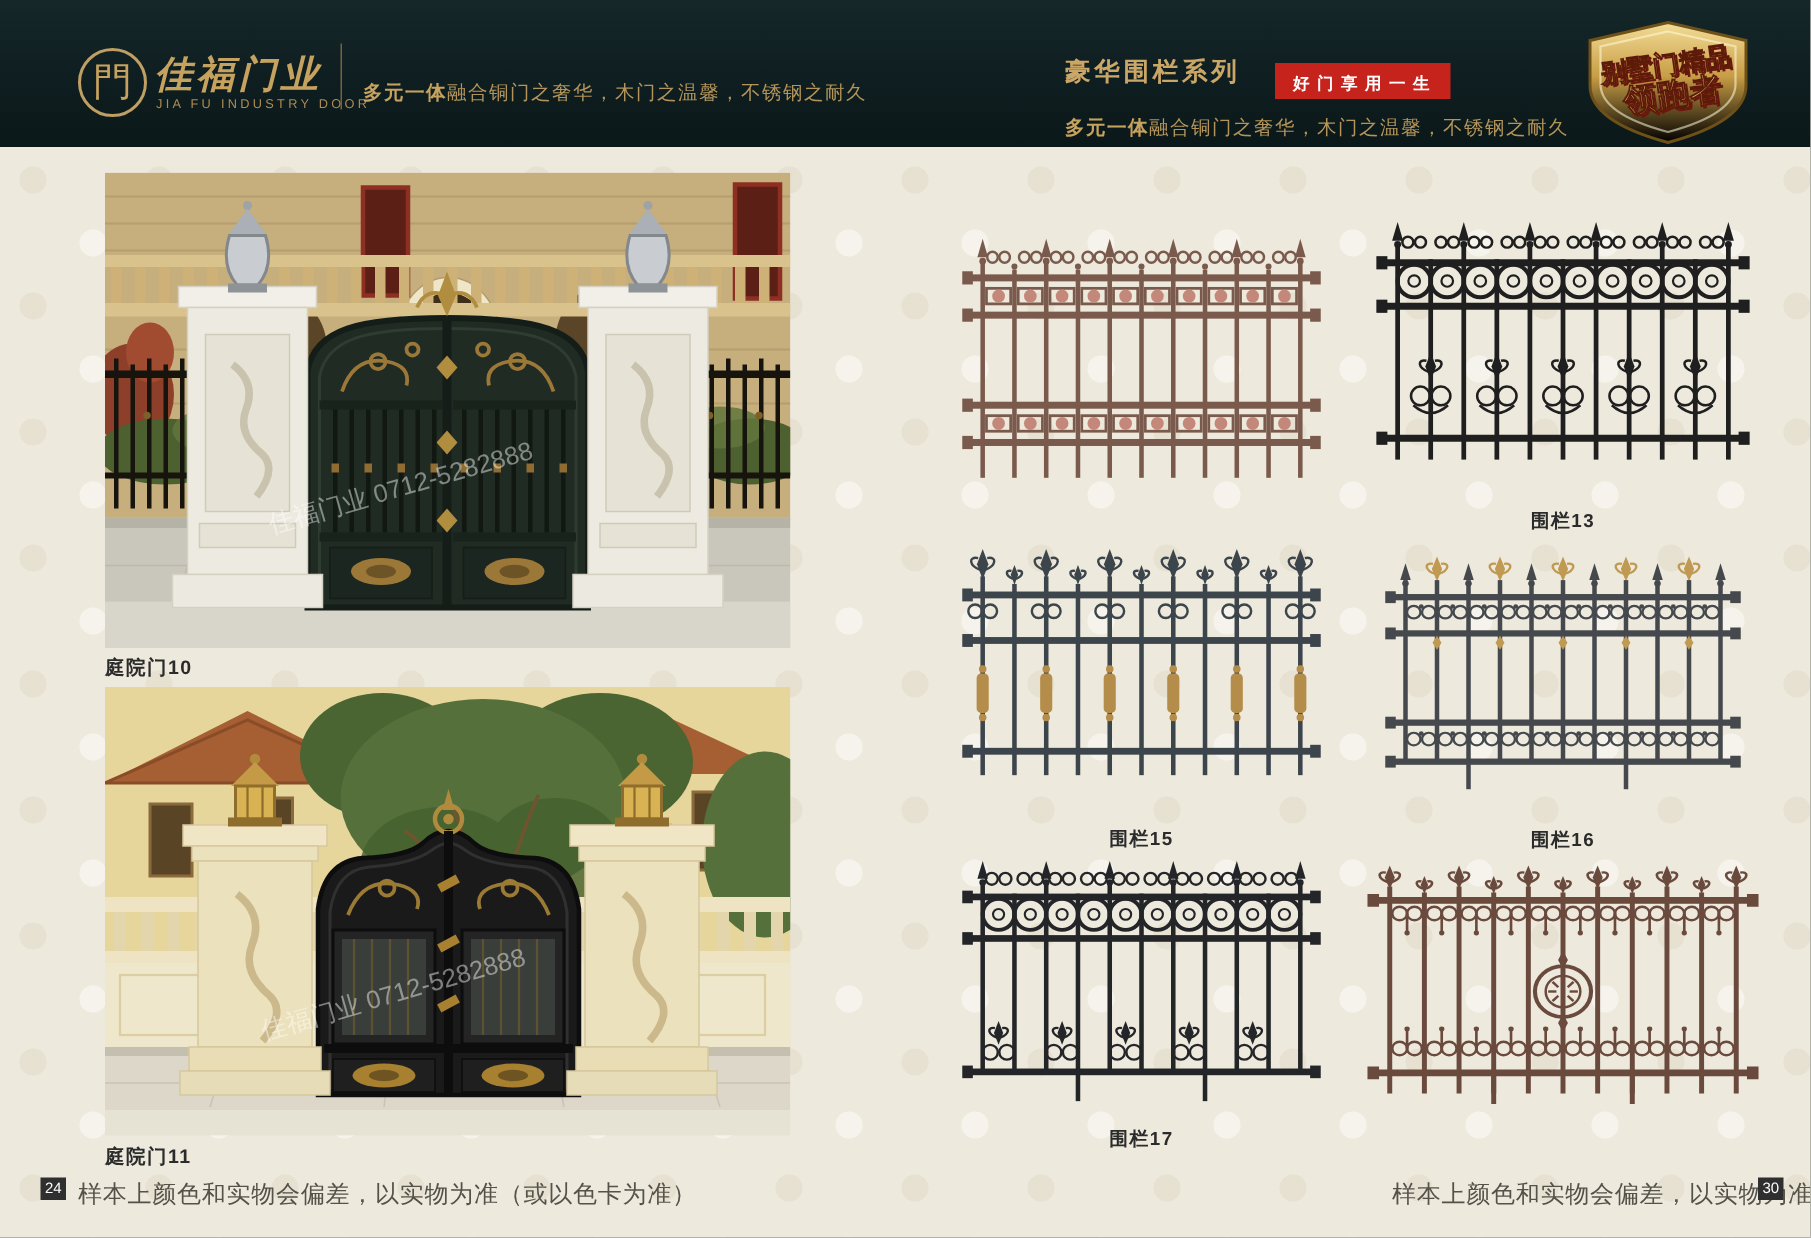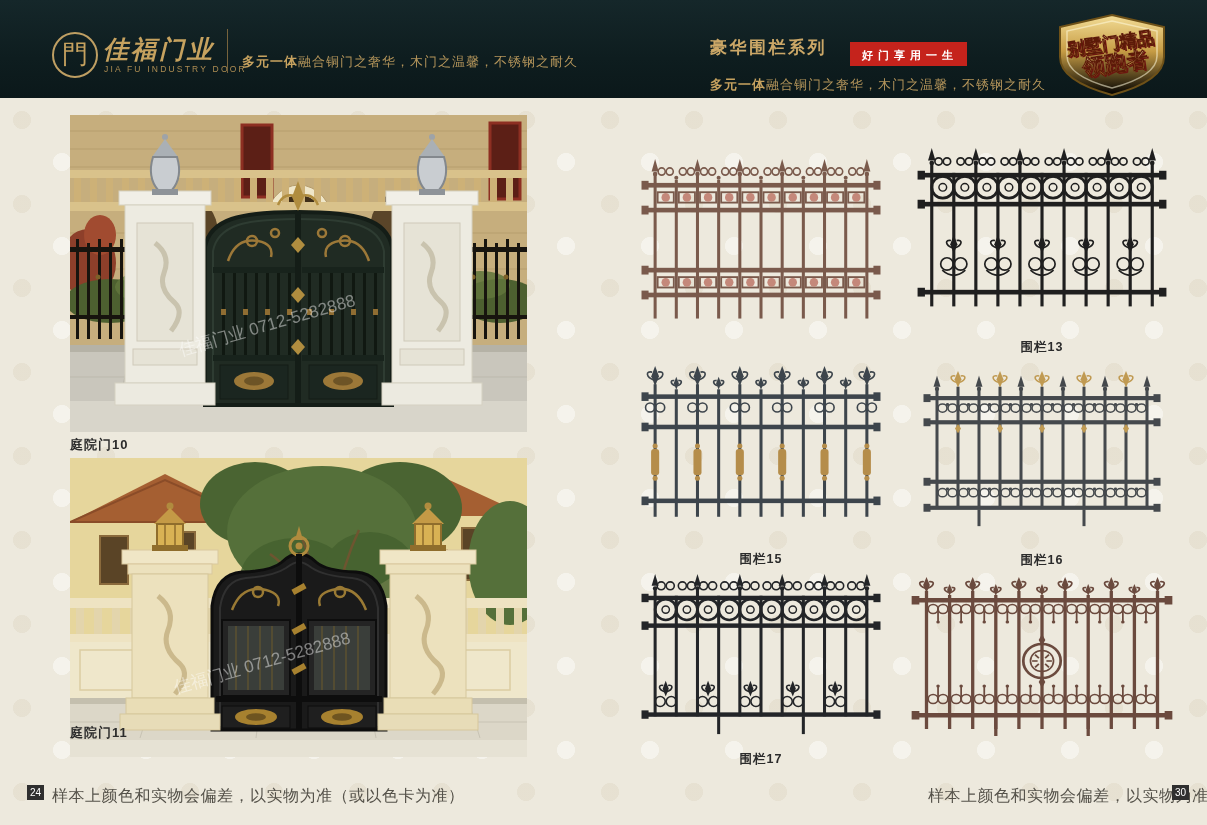--- a/index.html
+++ b/index.html
@@ -429,21 +429,21 @@
           <rect x="345" y="66" width="26" height="22" fill="#d9b254" stroke="#8f6d2c" stroke-width="2"></rect>
           <g stroke="#8f6d2c" stroke-width="1.5">
               <line x1="353" y1="66" x2="353" y2="88"></line>
               <line x1="363" y1="66" x2="363" y2="88"></line>
             </g>
           <rect x="340" y="87" width="36" height="6" fill="#8f6d2c"></rect>
         </g>
         <text transform="rotate(-16 200 200)" x="100" y="208" font-size="17" fill="rgba(255,255,255,.45)">佳福门业 0712-5282888</text>
       </svg>
     </div>
-    <div class="caption" style="left:70px;top:626px;width:457px">庭院门11</div>
+    <div class="caption" style="left:70px;top:664px;width:457px">庭院门11</div>
 
     <div class="fence" style="left:640px;top:58px;width:242px;height:176px">
         <svg viewBox="0 0 240 170" preserveAspectRatio="none">
           <polygon points="15,3 11.5,15 18.5,15" fill="#7a5a4c"></polygon>
           <circle cx="15" cy="17.5" r="2.2" fill="#7a5a4c"></circle>
           <rect x="13.5" y="16" width="3" height="141" fill="#7a5a4c"></rect>
           <circle cx="36" cy="21" r="2" fill="#7a5a4c"></circle>
           <rect x="34.5" y="23" width="3" height="134" fill="#7a5a4c"></rect>
           <polygon points="57,3 53.5,15 60.5,15" fill="#7a5a4c"></polygon>
           <circle cx="57" cy="17.5" r="2.2" fill="#7a5a4c"></circle>

